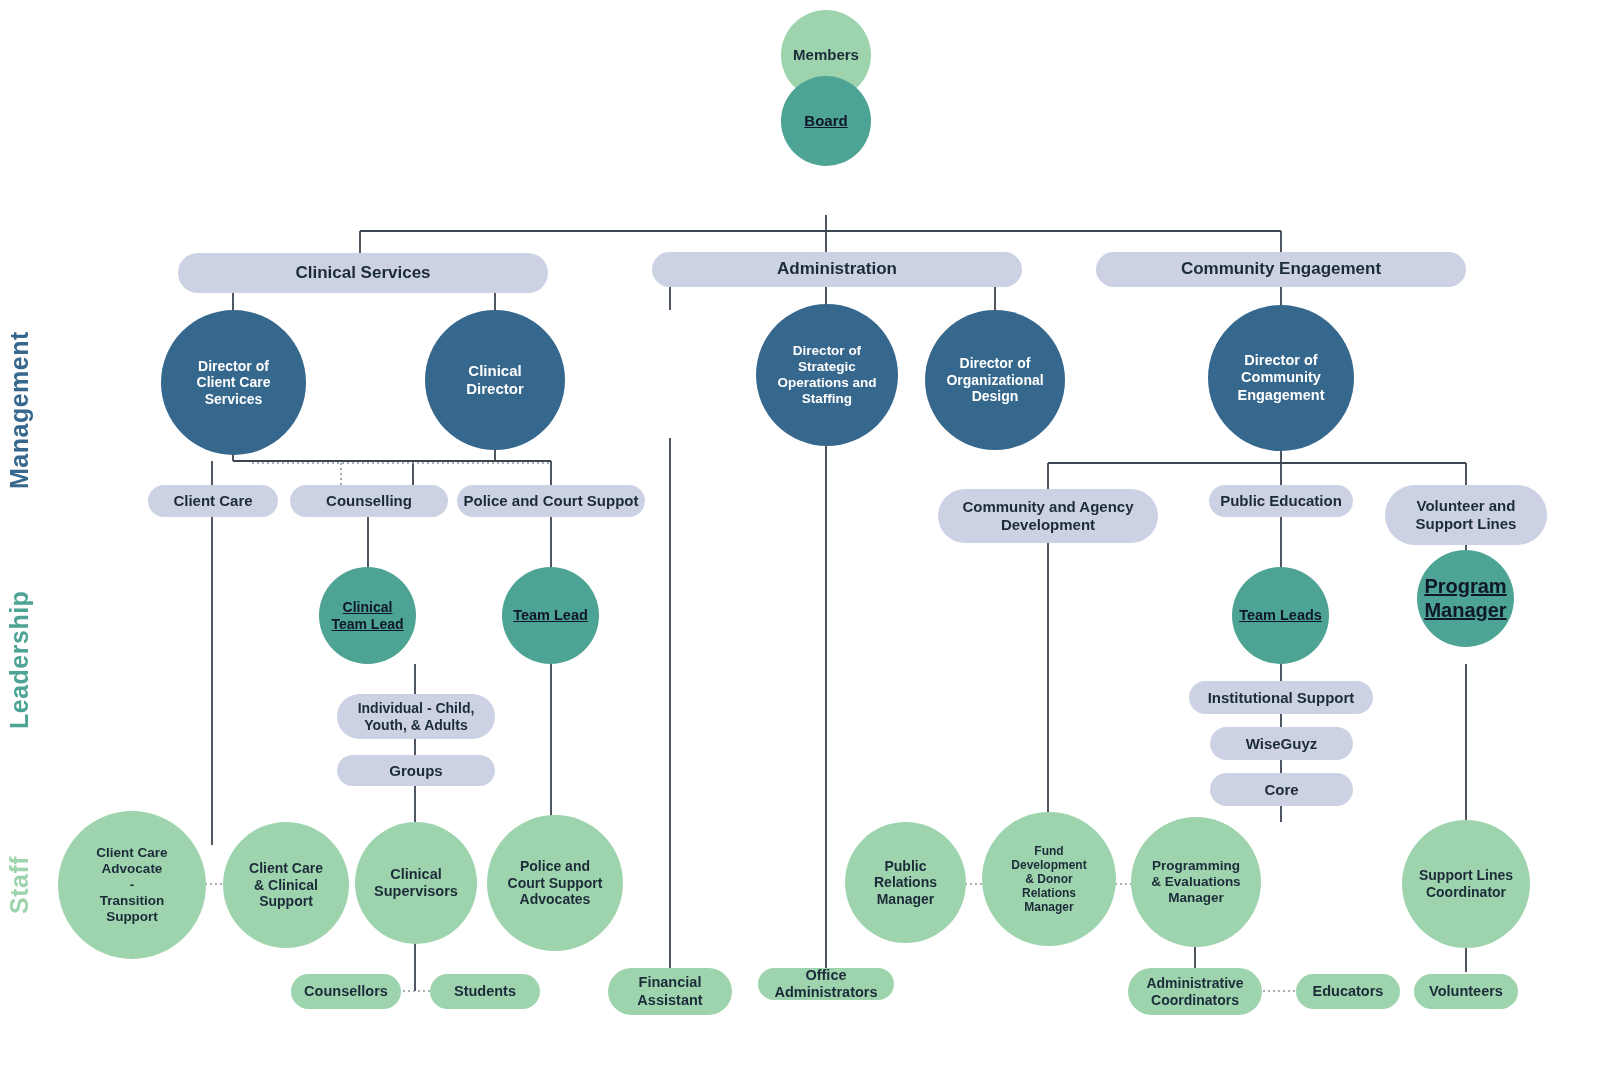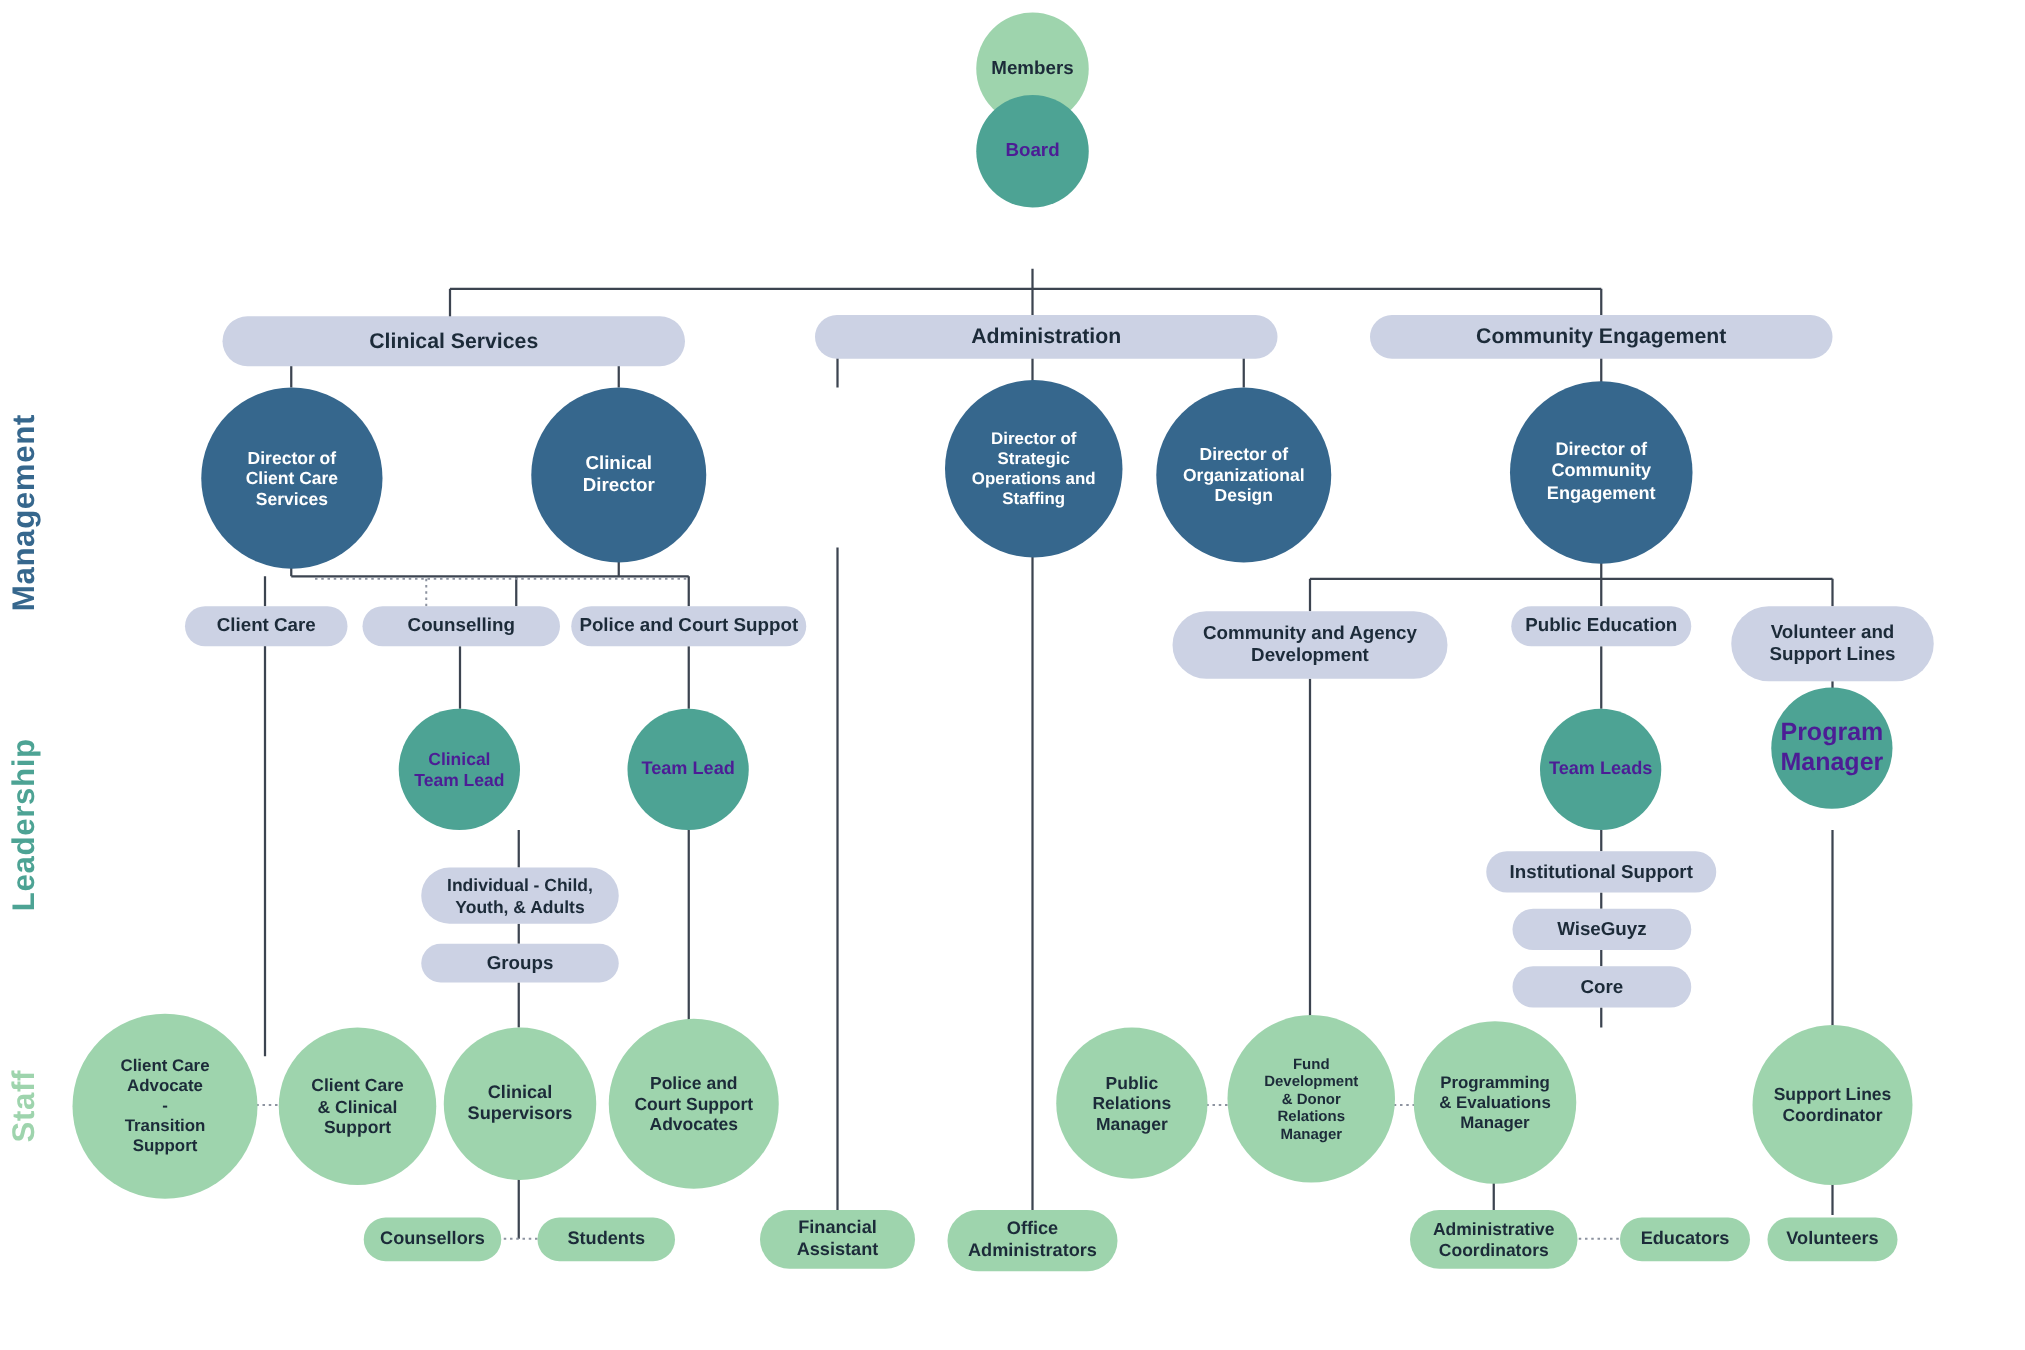--- a/index.html
+++ b/index.html
@@ -42,22 +42,23 @@
     box-sizing: border-box;
     line-height: 1.18;
   }
   .circ-green {
     background: #9ed4ad;
     color: #1c2b39;
     font-weight: bold;
   }
   .circ-teal {
     background: #4da394;
-    color: #4c1d95;
-    font-weight: bold;
+    color: #0f172a;
+    font-weight: bold;
+    text-decoration: underline;
   }
   .circ-navy {
     background: #36678d;
     color: #ffffff;
     font-weight: bold;
   }
   
   .node-pill {
     position: absolute;
     border-radius: 999px;
@@ -248,20 +249,20 @@
   <div class="node-circle circ-green" style="left:1131px; top:817px; width:130px; height:130px; font-size:13.5px; white-space:pre-line;">Programming
 &amp; Evaluations
 Manager</div>
   <div class="node-circle circ-green" style="left:1402px; top:820px; width:128px; height:128px; font-size:14px; white-space:pre-line;">Support Lines
 Coordinator</div>
 
   <div class="node-pill pill-green" style="left:291px; top:974px; width:110px; height:35px; font-size:14.5px;">Counsellors</div>
   <div class="node-pill pill-green" style="left:430px; top:974px; width:110px; height:35px; font-size:14.5px;">Students</div>
   <div class="node-pill pill-green" style="left:608px; top:968px; width:124px; height:47px; font-size:14.5px; white-space:pre-line;">Financial
 Assistant</div>
-  <div class="node-pill pill-green" style="left:758px; top:968px; width:136px; height:49px; font-size:14.5px; white-space:pre-line;">Office
+  <div class="node-pill pill-green" style="left:758px; top:968px; width:136px; height:32px; font-size:14.5px; white-space:pre-line;">Office
 Administrators</div>
   <div class="node-pill pill-green" style="left:1128px; top:968px; width:134px; height:47px; font-size:14px; white-space:pre-line;">Administrative
 Coordinators</div>
   <div class="node-pill pill-green" style="left:1296px; top:974px; width:104px; height:35px; font-size:14.5px;">Educators</div>
   <div class="node-pill pill-green" style="left:1414px; top:974px; width:104px; height:35px; font-size:14.5px;">Volunteers</div>
 
 </div>
 
 </body></html>

